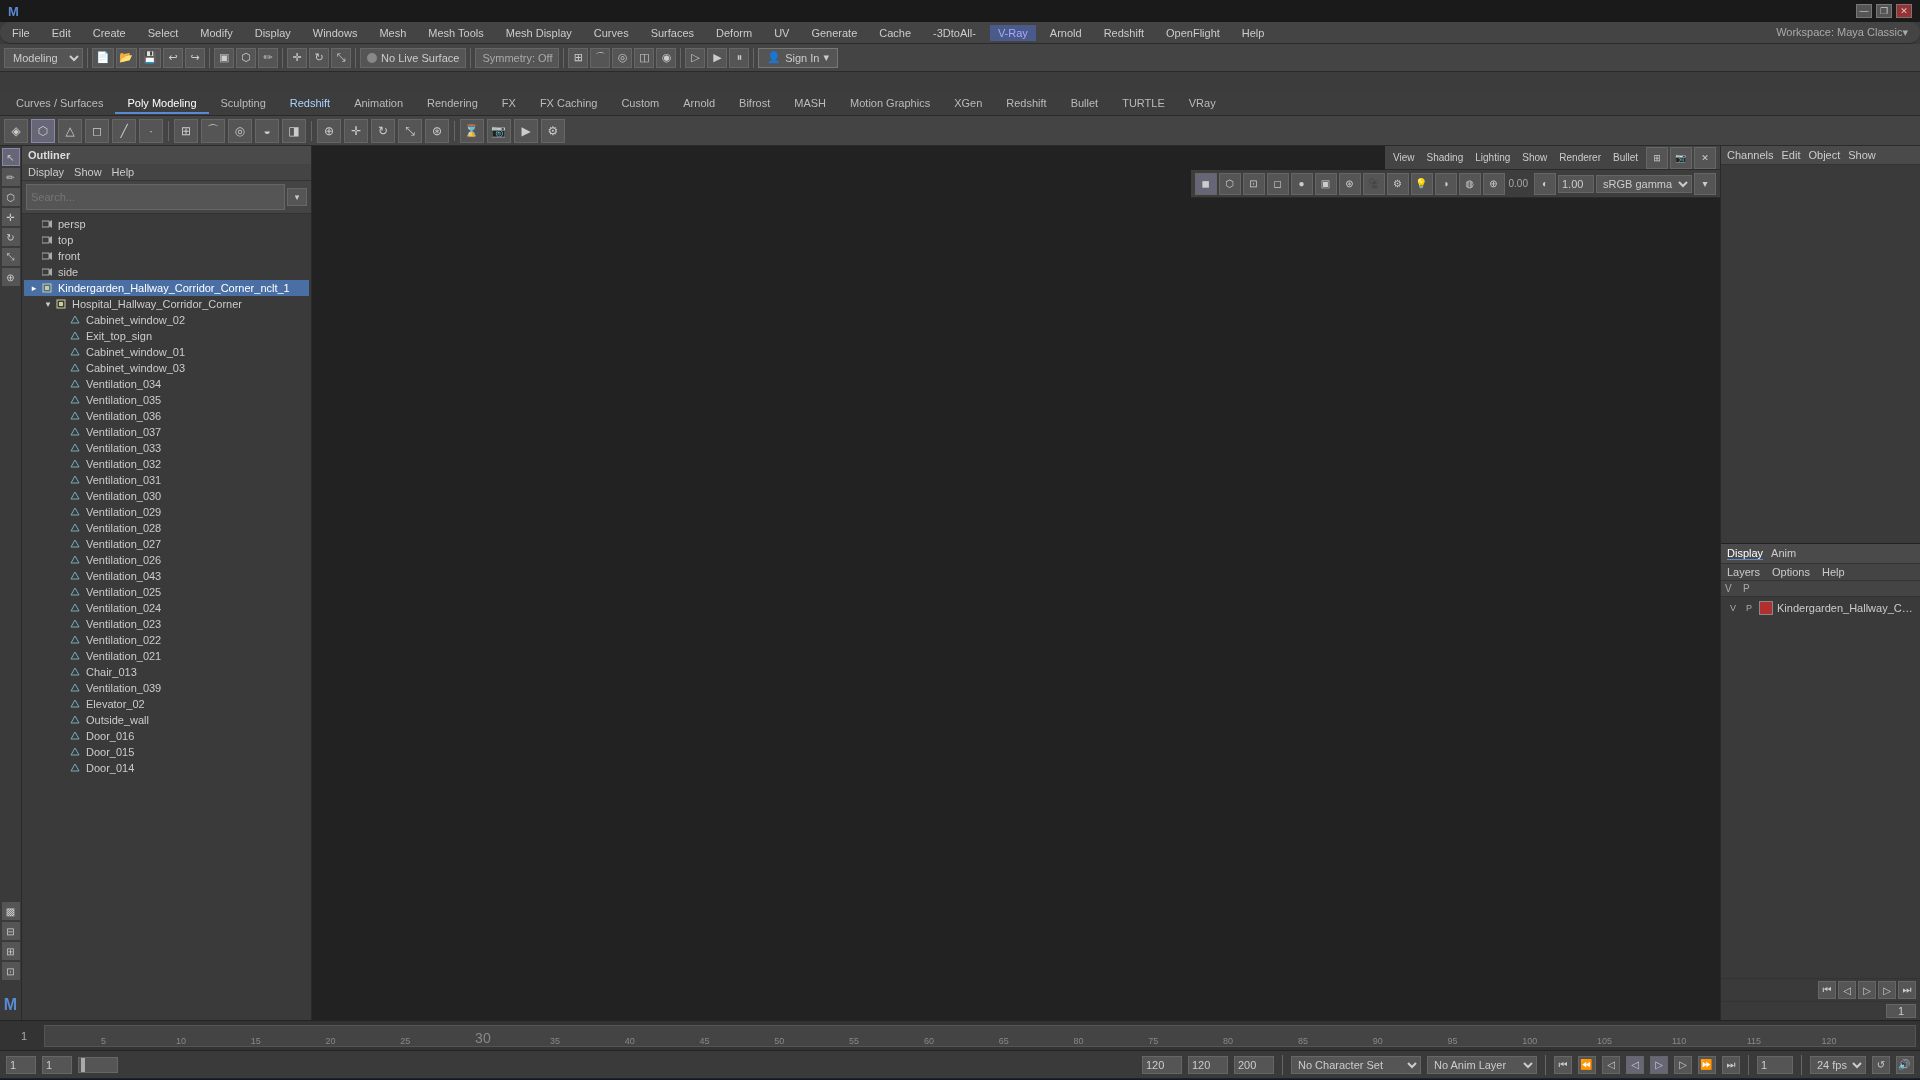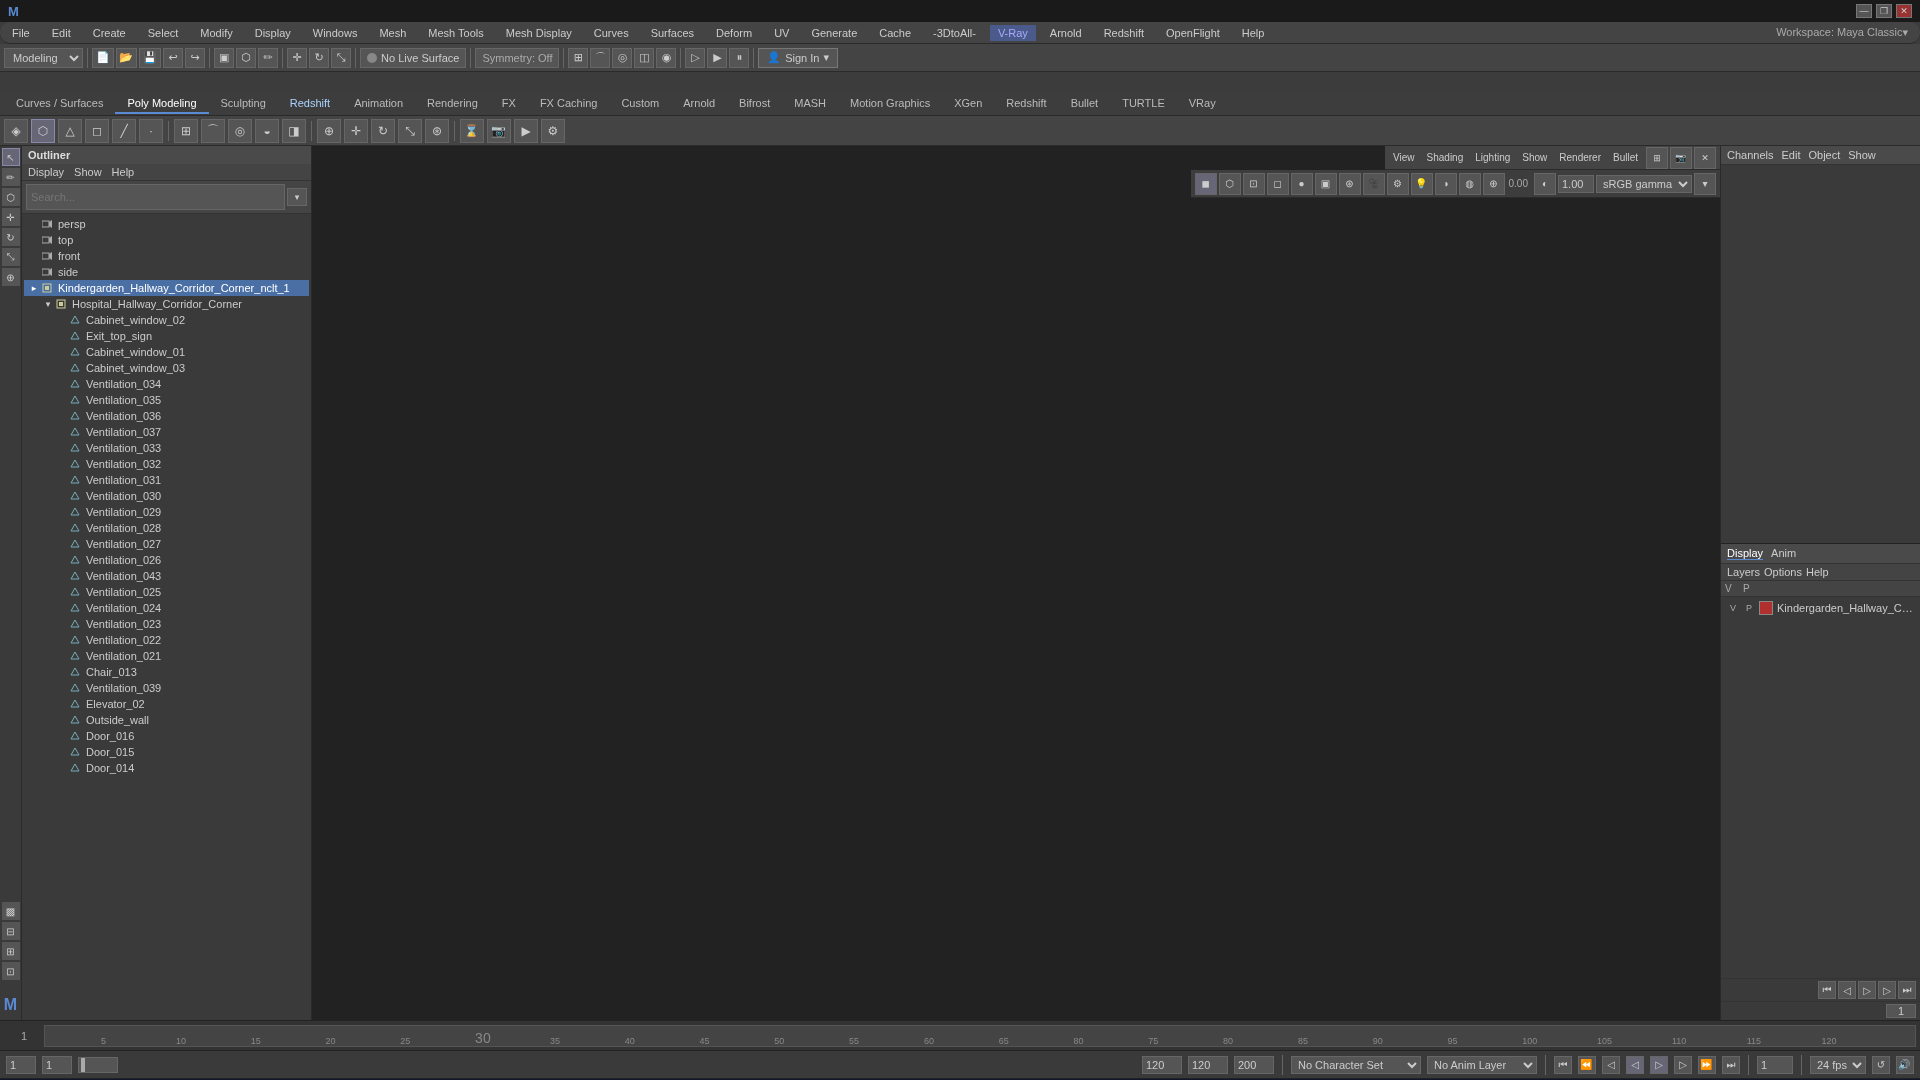--- a/index.html
+++ b/index.html
@@ -75,21 +75,21 @@
     
     #viewport-label { position: absolute; bottom: 8px; right: 10px; color: #888; font-size: 12px; }
 
     
     #axes { position: absolute; bottom: 30px; left: 40px; }
     #cb-header { background: #4a4a4a; display: flex; gap: 8px; padding: 3px 6px; border-bottom: 1px solid #333; }
     .cb-menu { font-size: 11px; color: #ccc; cursor: pointer; }
     #lp-header { background: #4a4a4a; display: flex; gap: 8px; padding: 3px 6px; border-bottom: 1px solid #333; }
     .lp-tab { font-size: 11px; color: #ccc; cursor: pointer; }
     .lp-tab.active { color: #fff; border-bottom: 1px solid #5a8ad4; }
-    #lp-submenu { background: #444; display: flex; gap: 4px; padding: 2px 6px; border-bottom: 1px solid #333; }
+    #lp-submenu { background: #444; display: flex; gap: 12px; padding: 2px 6px; border-bottom: 1px solid #333; }
     .lp-sub { font-size: 11px; color: #ccc; cursor: pointer; }
     #layer-list { flex: 1; padding: 2px; }
     .layer-row { display: flex; align-items: center; gap: 4px; padding: 2px 4px; font-size: 11px; color: #ccc; }
     .layer-vp { width: 14px; height: 14px; background: #c04040; border: 1px solid #888; display: flex; align-items: center; justify-content: center; font-size: 8px; color: #fff; }
     .layer-name { flex: 1; white-space: nowrap; overflow: hidden; text-overflow: ellipsis; font-size: 11px; }
     .layer-check { width: 12px; text-align: center; }
 
     
     #rightpanel { width: 200px; background: #3a3a3a; border-left: 1px solid #2a2a2a; display: flex; flex-direction: column; }
 

